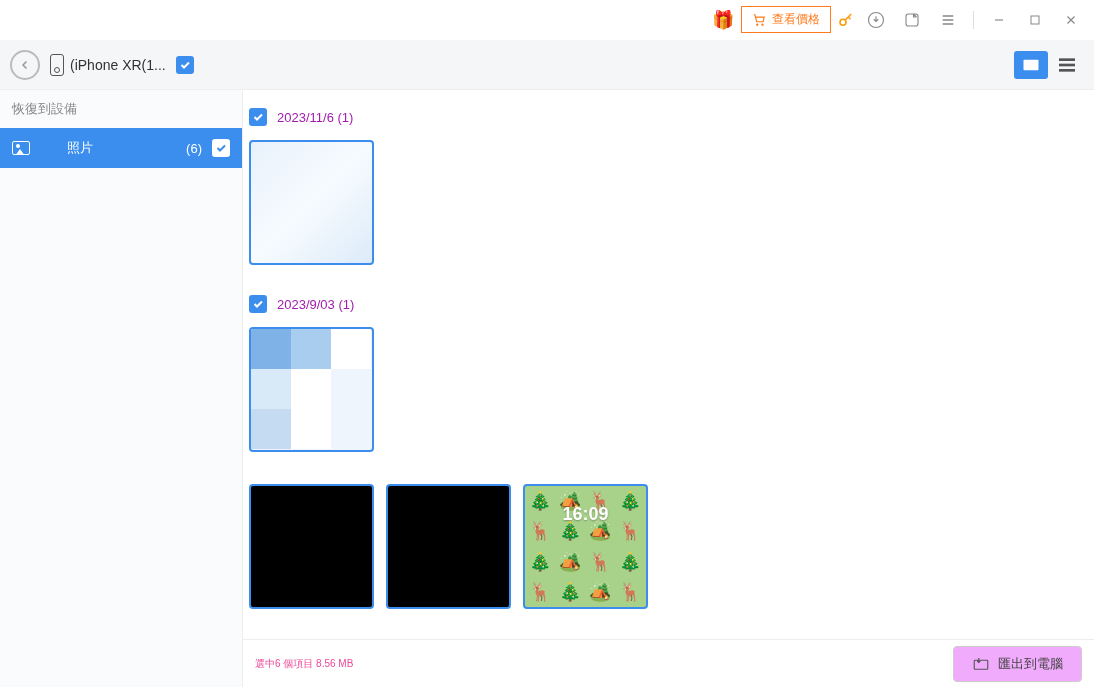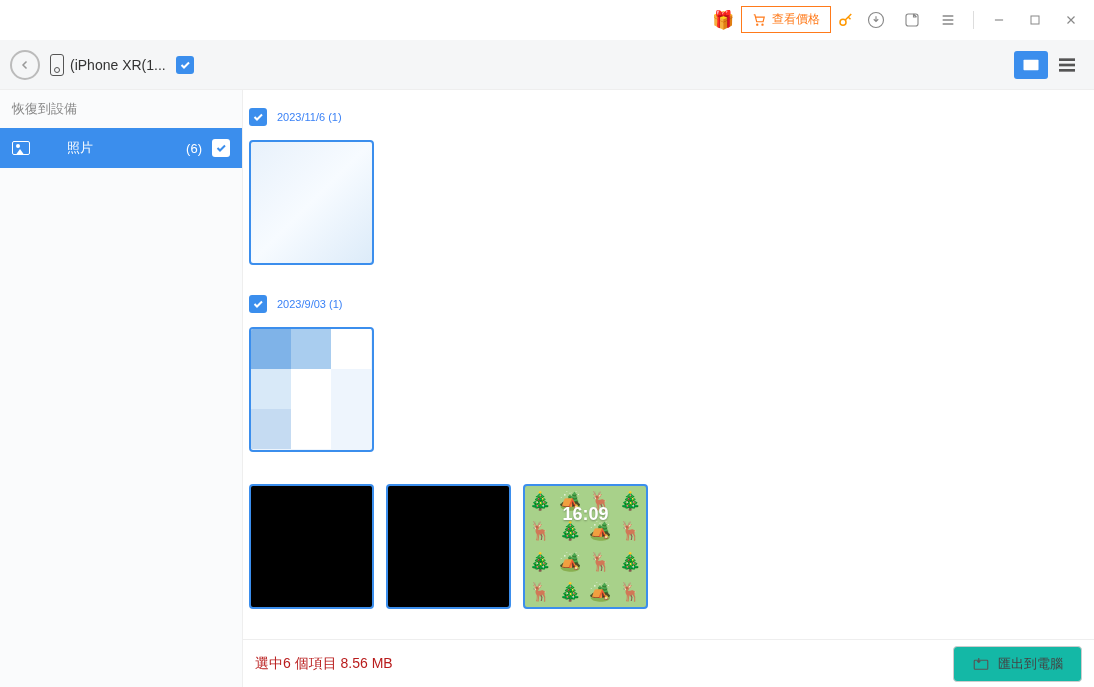--- a/index.html
+++ b/index.html
@@ -31,38 +31,38 @@
 .sidebar-label { flex: 1; margin-left: 27px; }
 .sidebar-count { font-size: 13px; }
 .photo-icon { width: 18px; height: 14px; border: 1.5px solid currentColor; border-radius: 2px; position: relative; overflow: hidden; }
 .photo-icon::before { content: ''; position: absolute; width: 4px; height: 4px; border-radius: 50%; background: currentColor; top: 2px; left: 3px; }
 .photo-icon::after { content: ''; position: absolute; bottom: -2px; left: 2px; width: 0; height: 0; border-left: 5px solid transparent; border-right: 5px solid transparent; border-bottom: 7px solid currentColor; }
 
 .content { flex: 1; position: relative; overflow-y: auto; }
 .content-body { padding: 12px 6px 50px 6px; }
 .group { margin-bottom: 8px; }
 .group-header { display: flex; align-items: center; gap: 10px; padding: 6px 0; }
-.group-date { font-size: 11px; color: #3b82f6; }
+.group-date { font-size: 13px; color: #a21caf; }
 .thumbs { display: flex; gap: 12px; padding: 8px 0 16px 0; }
 .thumb { width: 125px; height: 125px; border: 2px solid #3b8eed; border-radius: 4px; background: #eef5fd; position: relative; overflow: hidden; cursor: pointer; }
 .thumb.dark { background: #000; }
 .thumb.blur1 { background: linear-gradient(135deg, #e8f1fb 0%, #f7fbff 50%, #dcebf9 100%); }
 .thumb.blur2 { background: #eef5fd; }
 .thumb.blur2 .m { position:absolute; width:24px; height:24px; }
 .thumb.pattern { background: #a8d18a; }
 .pattern-grid { position: absolute; inset: 0; display: grid; grid-template-columns: repeat(4, 1fr); grid-template-rows: repeat(4, 1fr); }
 .pattern-cell { display:flex; align-items:center; justify-content:center; font-size:18px; }
 .pattern-time { position:absolute; top:18px; left:0; right:0; text-align:center; color:#fff; font-size:18px; font-weight:bold; text-shadow:0 1px 2px rgba(0,0,0,.3); }
 .chk-wrap { width: 18px; height: 18px; background: #3b8eed; border-radius: 3px; display: flex; align-items: center; justify-content: center; cursor: pointer; flex-shrink: 0; }
 .chk-wrap svg { width: 12px; height: 12px; }
 
 .footer { position: absolute; bottom: 0; left: 0; right: 0; height: 48px; display: flex; align-items: center; justify-content: space-between; padding: 0 12px; background: #fff; border-top: 1px solid #eee; }
-.footer-status { color: #b91c1c; font-size: 14px; }
+.footer-status { color: #ec4899; font-size: 10px; }
 .footer-actions { display: flex; gap: 10px; }
-.action-btn { border: 1px solid #ccc; background: #14b8a6; border-radius: 4px; padding: 8px 18px; display: flex; align-items: center; gap: 8px; cursor: pointer; font-size: 13px; color: #444; }
+.action-btn { border: 1px solid #ccc; background: #f0abfc; border-radius: 4px; padding: 8px 18px; display: flex; align-items: center; gap: 8px; cursor: pointer; font-size: 13px; color: #444; }
 
 svg { display: block; }
 </style>
 </head>
 <body>
 
 <div class="titlebar">
   <span class="gift-icon">🎁</span>
   <div class="price-btn">
     <svg width="14" height="14" viewBox="0 0 24 24" fill="none" stroke="#ff7a1a" stroke-width="2">

